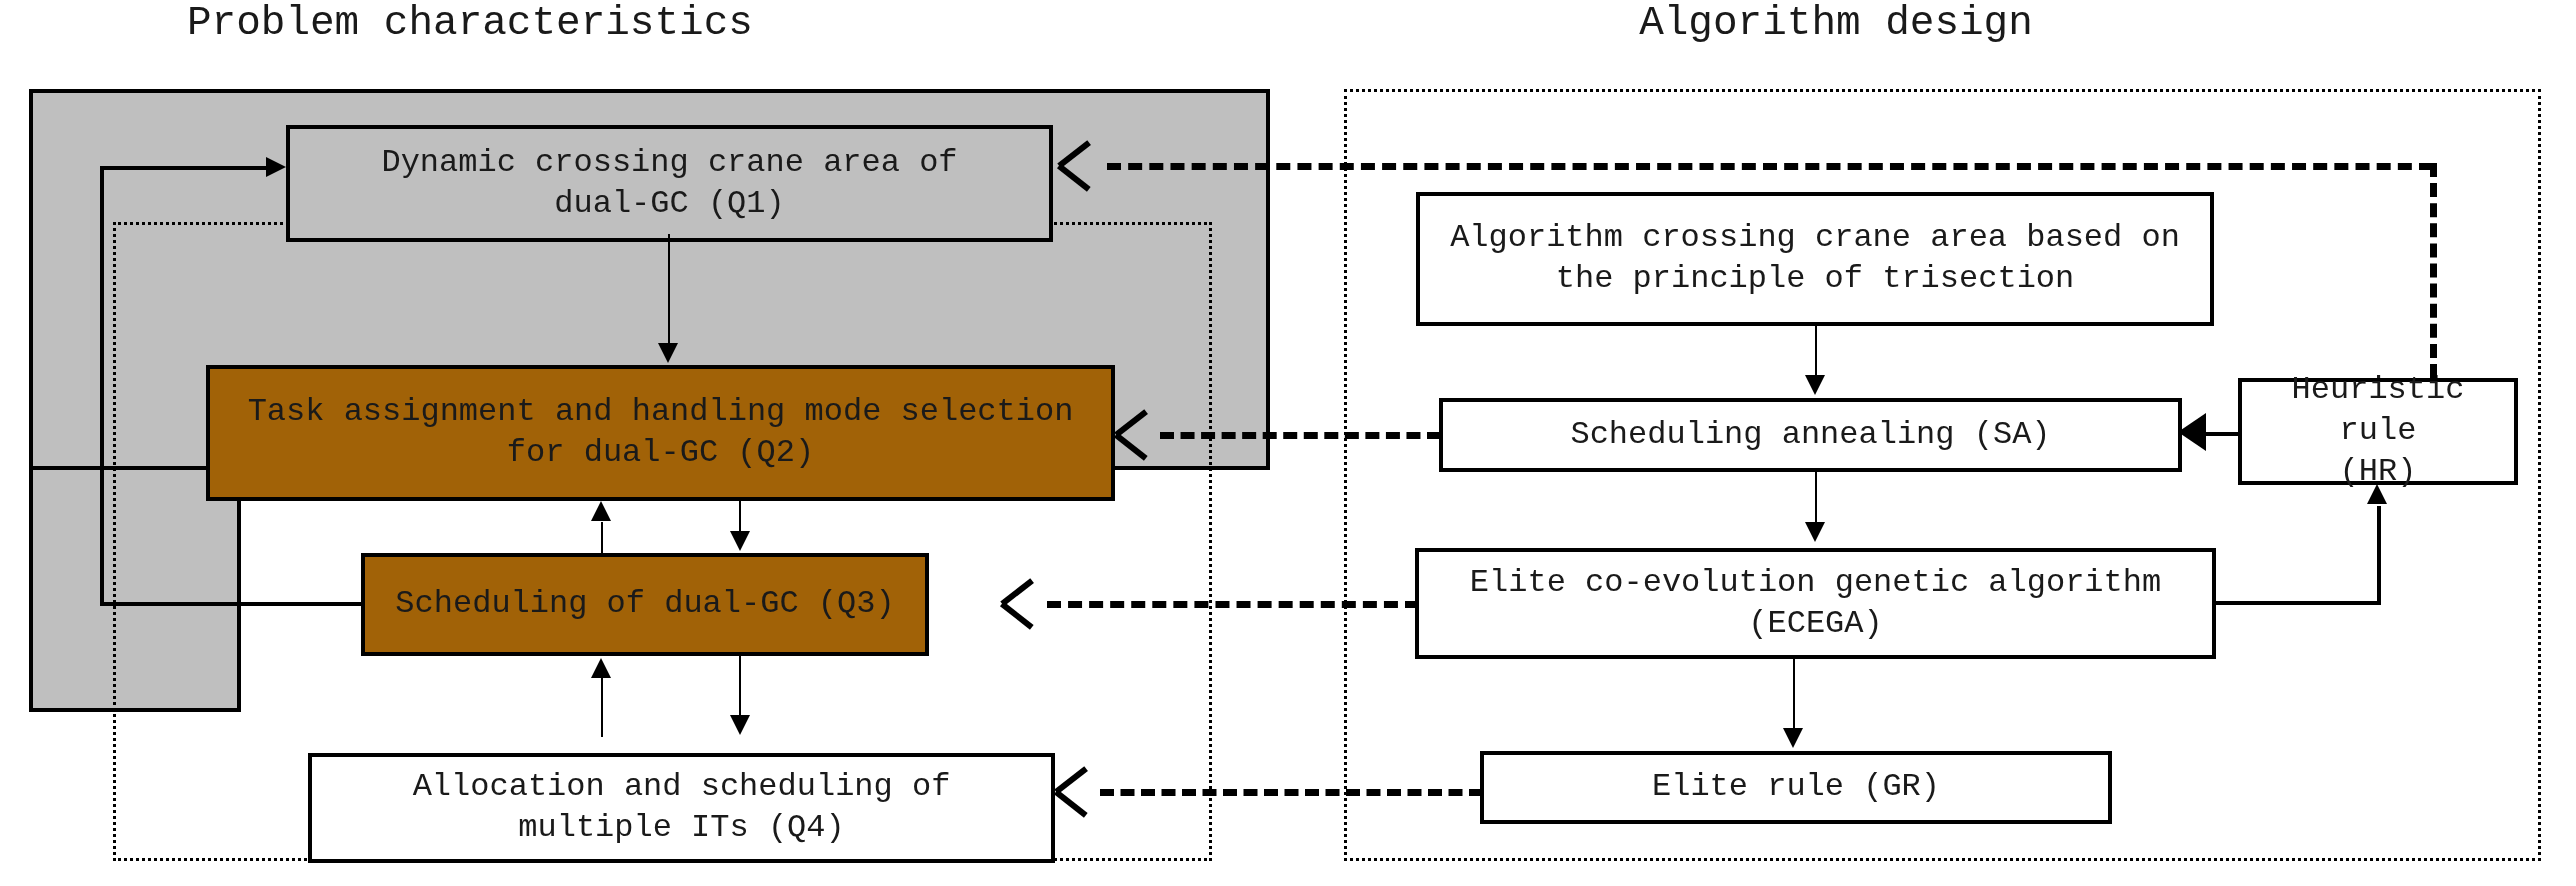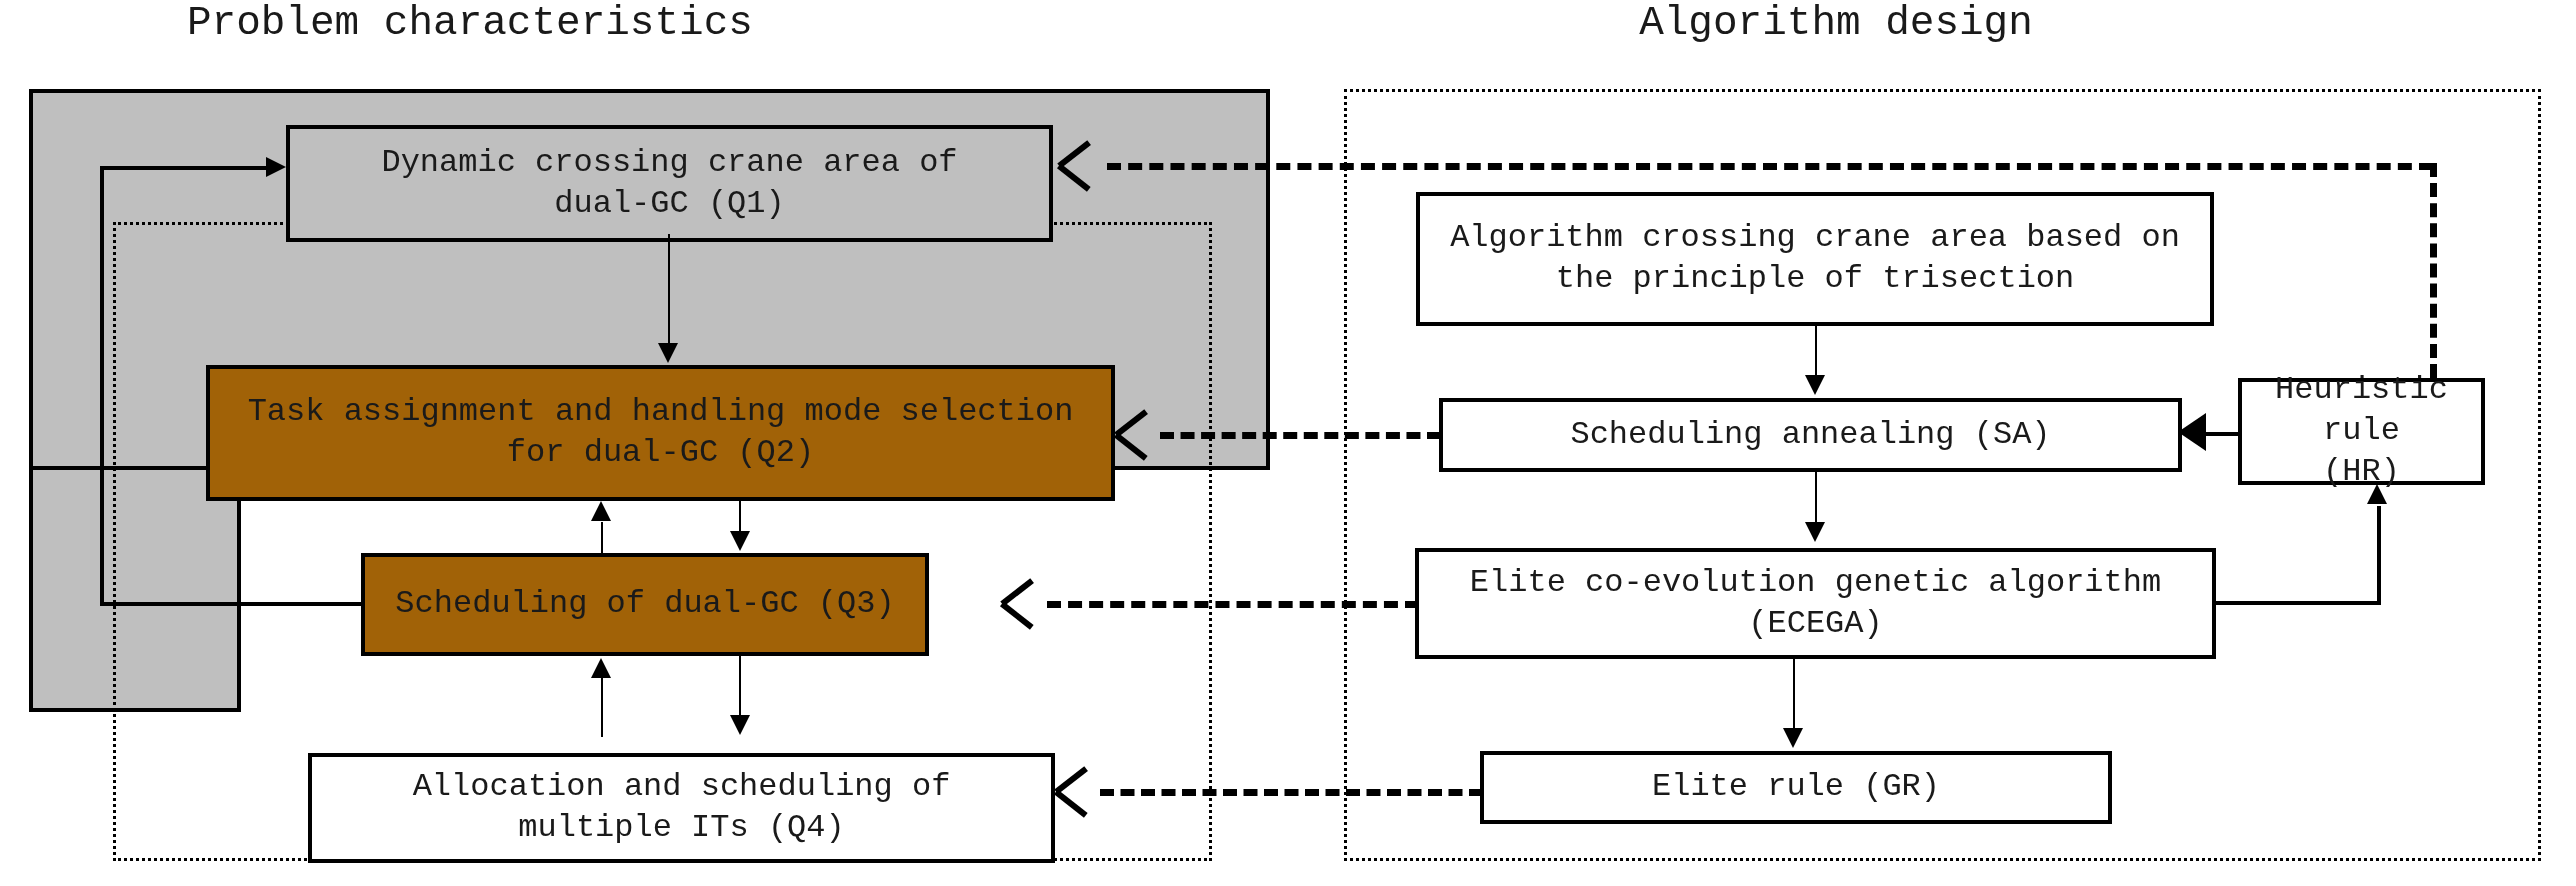--- a/index.html
+++ b/index.html
@@ -100,21 +100,21 @@
     <span>
       <span>Elite co-evolution genetic algorithm</span><br>
       <span>(ECEGA)</span>
     </span>
   </div>
 
   <div class="box white-fill" style="left:1480px;top:751px;width:632px;height:73px;">
     <span>Elite rule (GR)</span>
   </div>
 
-  <div class="box white-fill" style="left:2238px;top:378px;width:247px;height:107px;">
+  <div class="box white-fill" style="left:2238px;top:378px;width:280px;height:107px;">
     <span>
       <span>Heuristic rule</span><br>
       <span>(HR)</span>
     </span>
   </div>
 
   <div class="ln ln-h" style="left:100px;top:602px;width:265px;"></div>
   <div class="ln ln-v" style="left:100px;top:166px;height:440px;"></div>
   <div class="ln ln-h" style="left:100px;top:166px;width:170px;"></div>
   <div class="ah ah-right" style="left:266px;top:157px;"></div>

